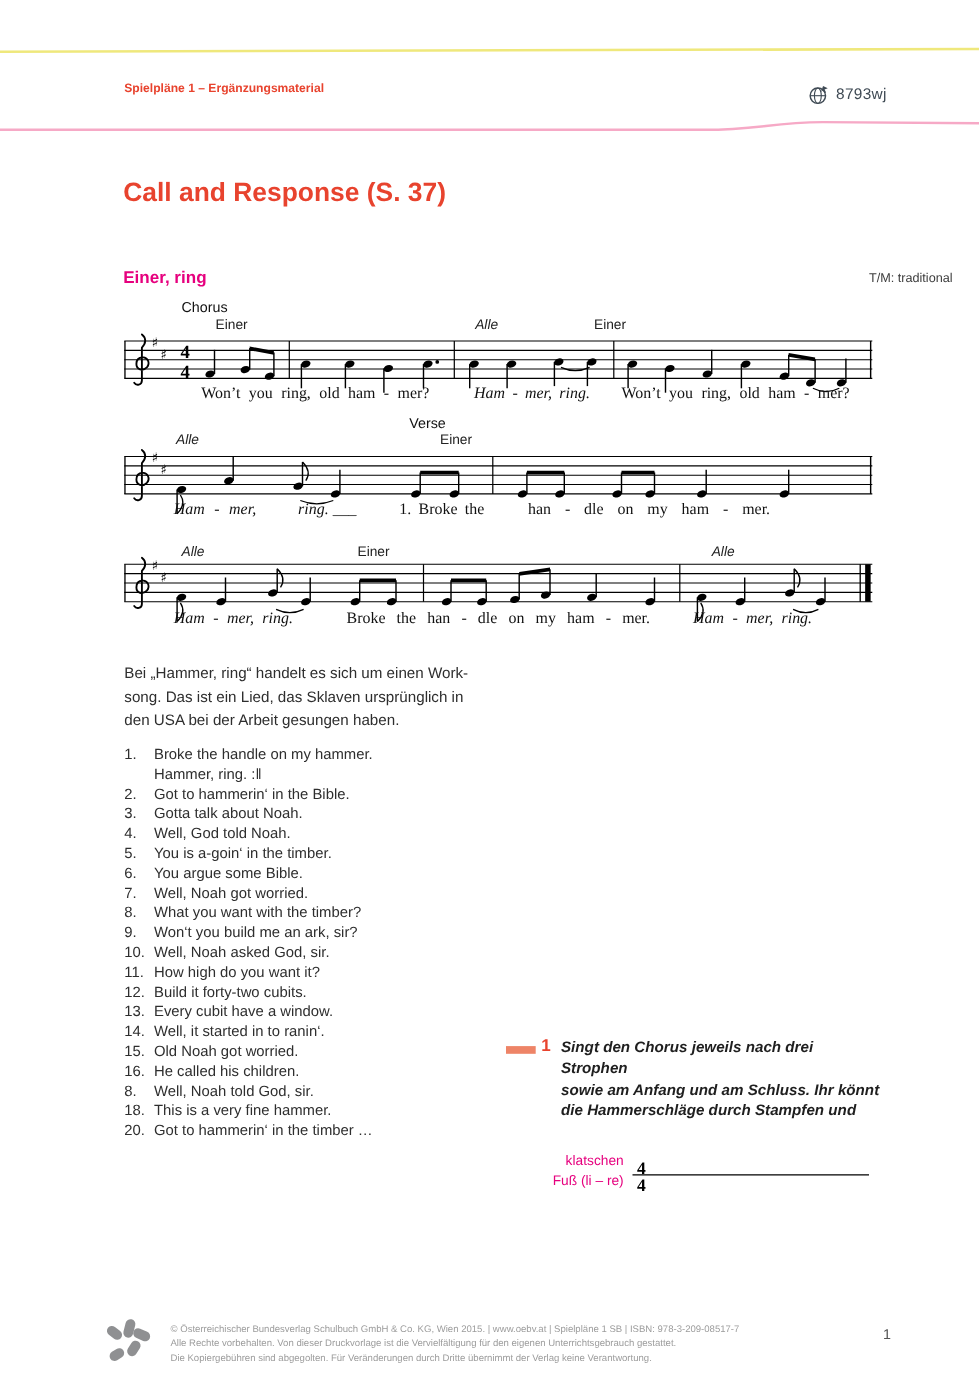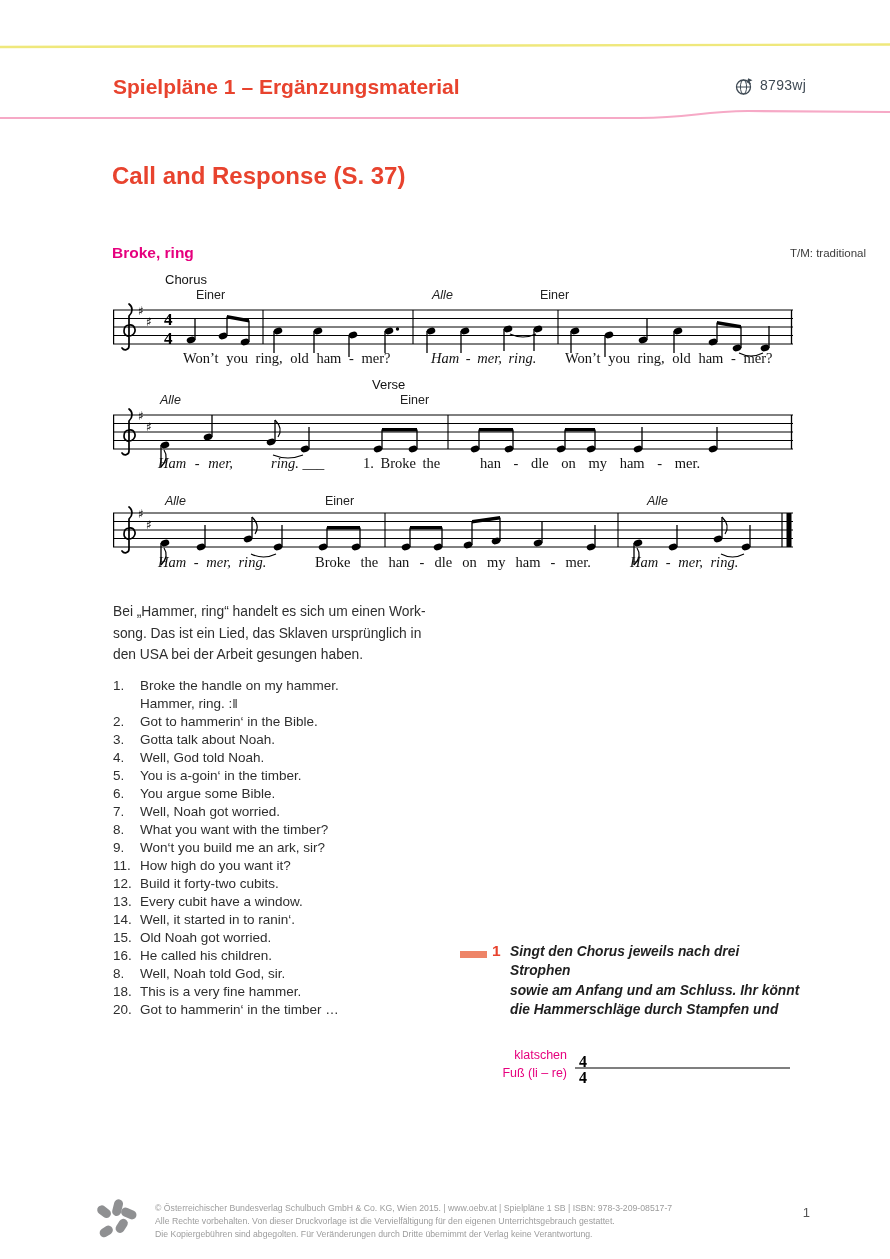--- a/index.html
+++ b/index.html
@@ -5,21 +5,21 @@
   * { margin:0; padding:0; box-sizing:border-box; }
   html,body { background:#ffffff; }
   .page {
     position:relative; width:890px; height:1259px; background:#fff;
     font-family:"Liberation Sans", sans-serif; color:#2e2e2e; overflow:hidden;
   }
   .abs { position:absolute; }
   svg { overflow:visible; display:block; }
 
   
-  .booklet-title { left:113px; top:75px; font-size:21px; font-weight:bold; color:#e8432e; }
+  .booklet-title { left:113px; top:75px; font-size:11px; font-weight:bold; color:#e8432e; }
   .code-box { left:735px; top:77px; display:flex; align-items:flex-start; gap:6px; color:#3f4a54; }
   .code-box .code { font-size:14px; letter-spacing:.3px; }
 
   
   .h1 { left:112px; top:162px; font-size:24px; font-weight:bold; color:#e8432e; }
   .song-title { left:112px; top:244px; font-size:15.5px; font-weight:bold; color:#e6007e; }
   .credit { left:0; top:247px; width:866px; text-align:right; font-size:11.5px; color:#3c3c3c; }
   .system { position:absolute; left:113px; width:680px; }
   .slabel { position:absolute; font-size:12.5px; color:#222; white-space:nowrap; }
   .slabel.sec { font-weight:normal; font-size:13px; color:#111; }
@@ -68,21 +68,21 @@
       <path d="M13.2 1.2 L17.5 3.2 L14.6 4.4 L16 7 L14.6 7.6 L13.3 5 L11.4 6.6 Z" fill="#3f4a54"></path>
     </svg>
     <span class="code">8793wj</span>
   </div>
 
   <svg class="abs" style="left:0;top:104px;width:890px;height:16px">
     <path d="M0 14 H640 C690 14 700 7.5 748 7 L890 8" stroke="#f6a9c6" stroke-width="2.2" fill="none"></path>
   </svg>
 
   <div class="abs h1">Call and Response (S. 37)</div>
-  <div class="abs song-title">Broke, ring</div>
+  <div class="abs song-title">Einer, ring</div>
   <div class="abs credit">T/M: traditional</div>
 
   <div class="system" style="top:272px;height:105px">
     <span class="slabel sec" style="left:52px;top:0">Chorus</span>
     <span class="slabel" style="left:83px;top:16px">Einer</span>
     <span class="slabel it" style="left:319px;top:16px">Alle</span>
     <span class="slabel" style="left:427px;top:16px">Einer</span>
     <svg id="sys1" style="position:absolute;left:0;top:30px" width="680" height="60">
         <line x1="0" y1="8" x2="680" y2="8" stroke="#000" stroke-width="1"></line>
         <line x1="0" y1="16.5" x2="680" y2="16.5" stroke="#000" stroke-width="1"></line>
@@ -328,20 +328,27 @@
         </span>
       </div>
       <div class="vrow">
         <span class="vnum">9.</span>
         <span class="vtext">
           <span>Won‘t you build me an ark, sir?</span>
           
         </span>
       </div>
       <div class="vrow">
+        <span class="vnum">10.</span>
+        <span class="vtext">
+          <span>Well, Noah asked God, sir.</span>
+          
+        </span>
+      </div>
+      <div class="vrow">
         <span class="vnum">11.</span>
         <span class="vtext">
           <span>How high do you want it?</span>
           
         </span>
       </div>
       <div class="vrow">
         <span class="vnum">12.</span>
         <span class="vtext">
           <span>Build it forty-two cubits.</span>

